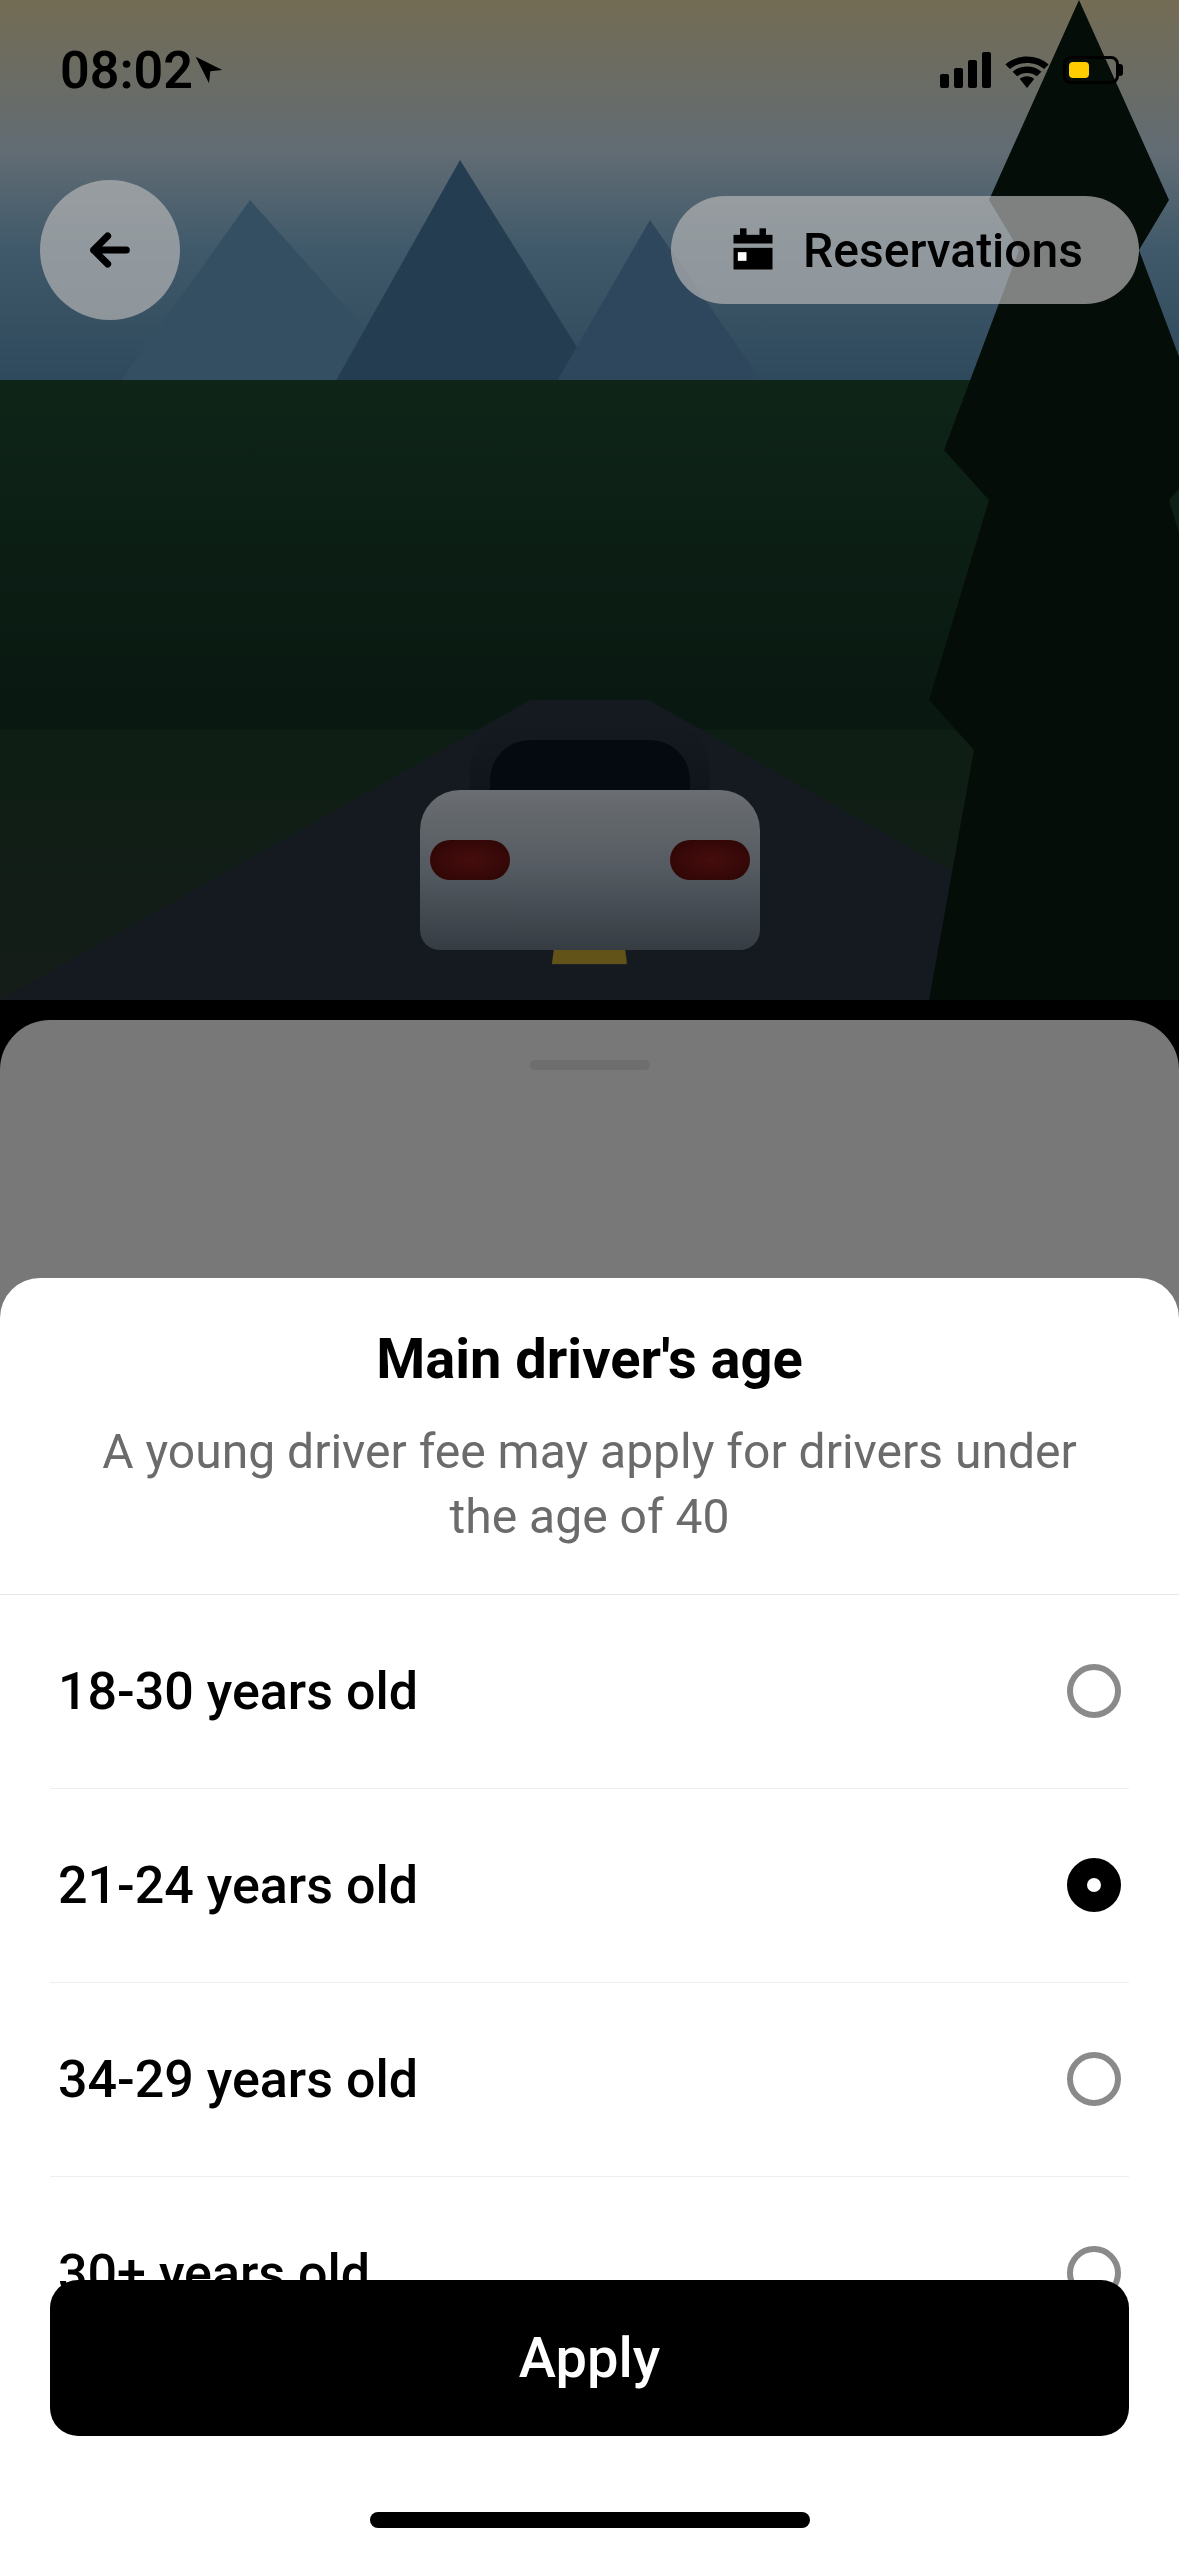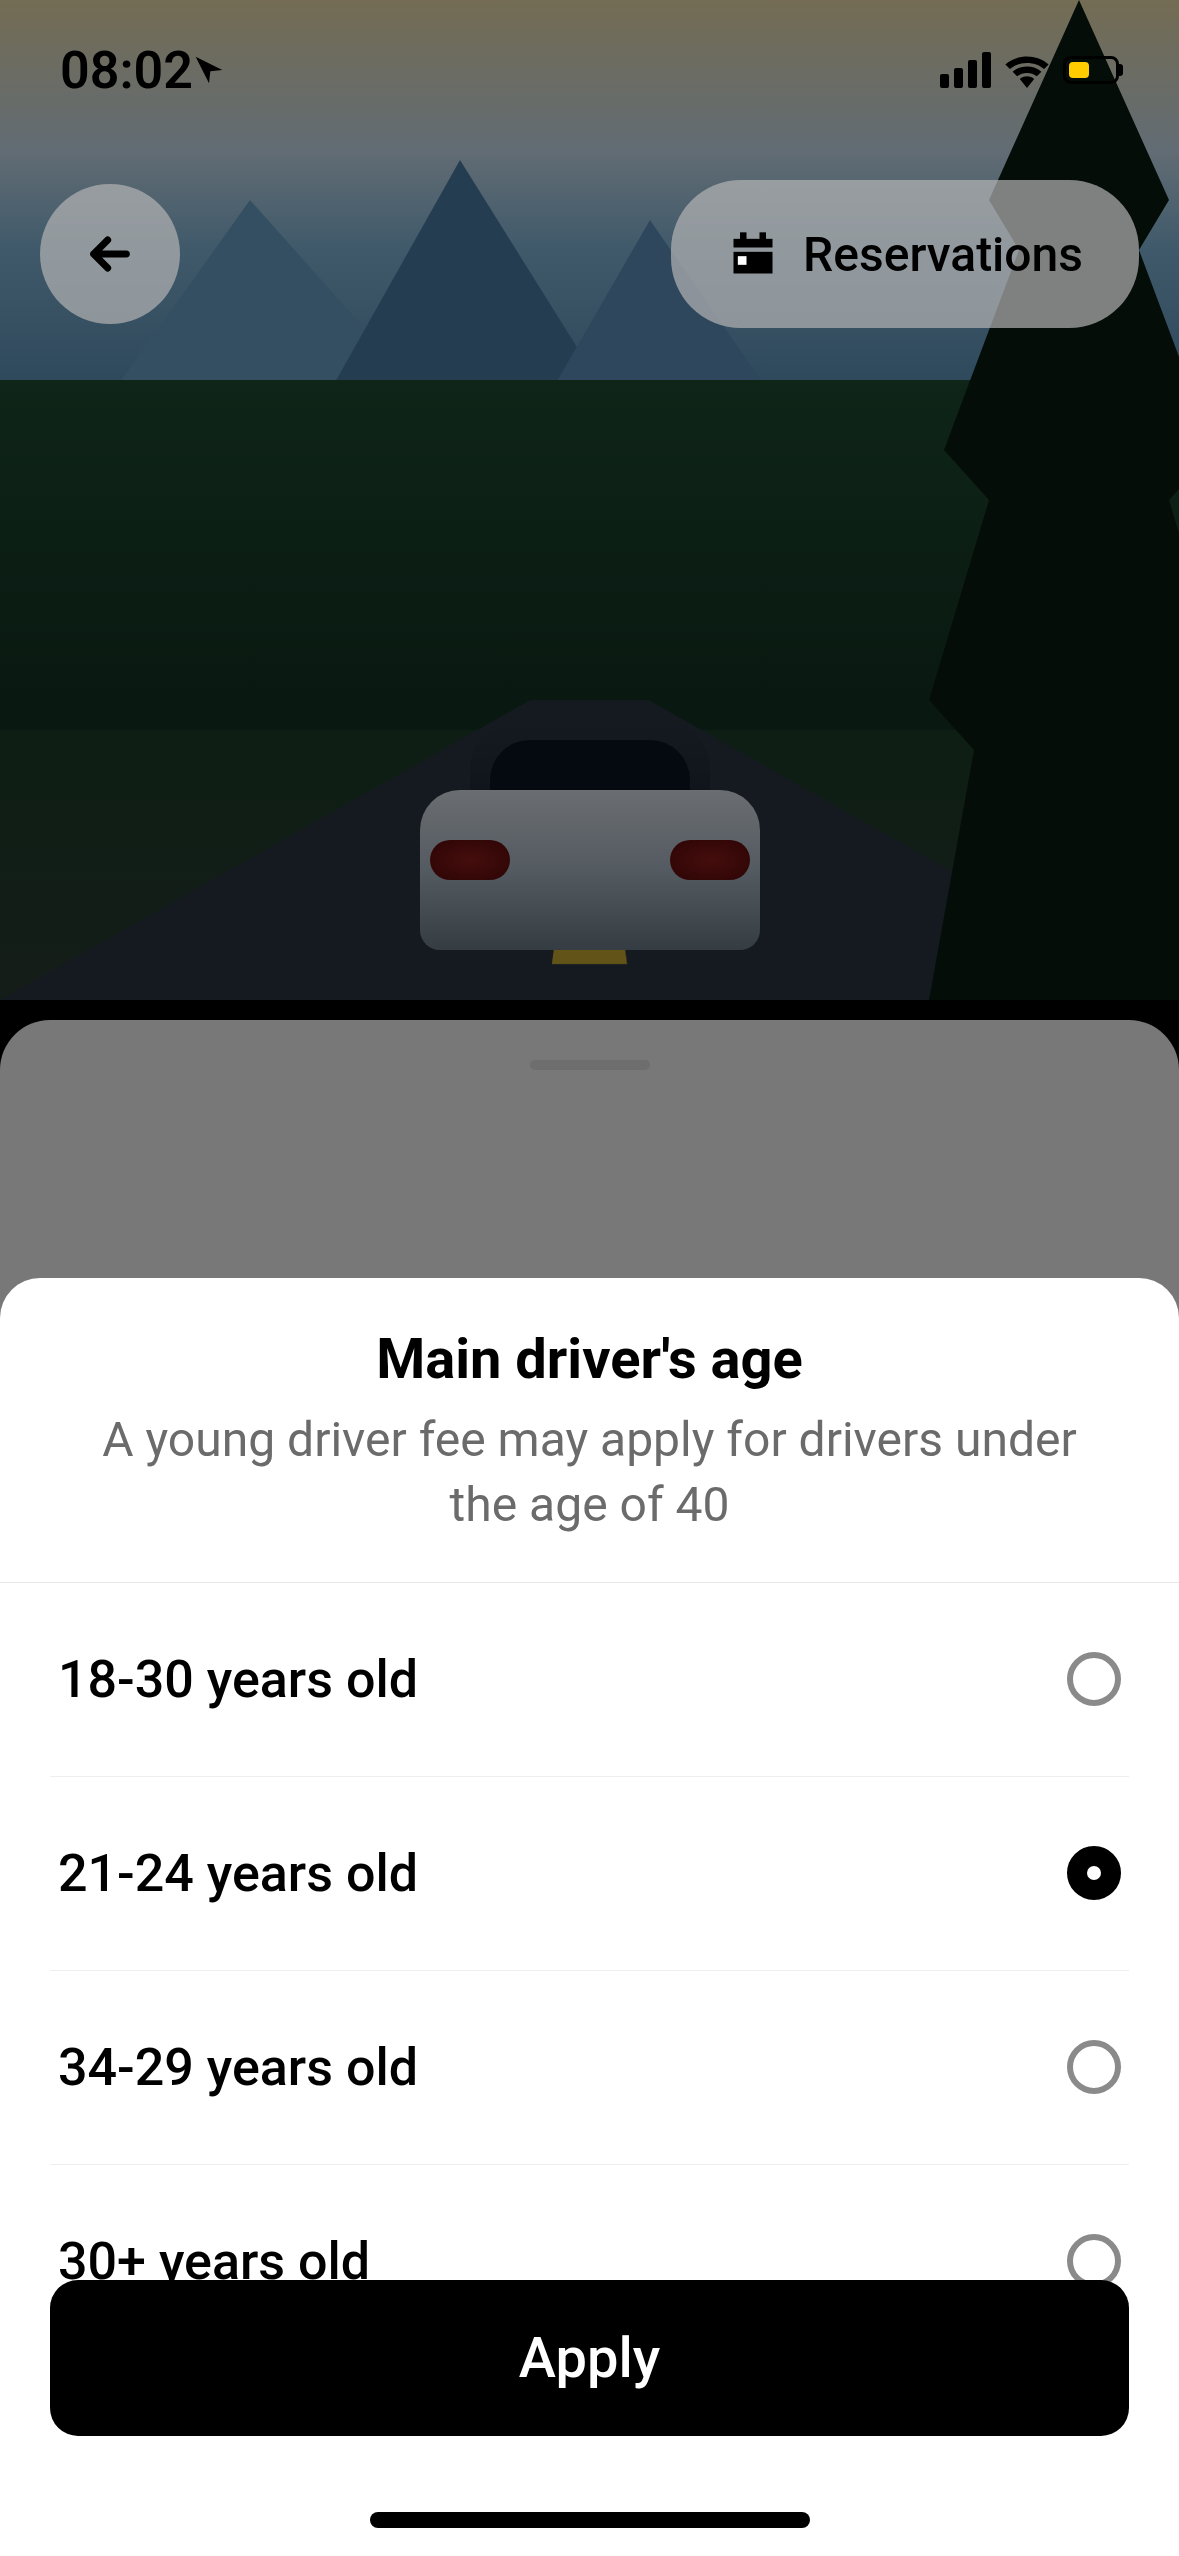--- a/index.html
+++ b/index.html
@@ -298,21 +298,21 @@
       border: none;
     }
 
     .back-arrow {
       width: 56px;
       height: 56px;
       color: #000;
     }
 
     .reservations-pill {
-      height: 148px;
+      height: 108px;
       border-radius: 70px;
       background: rgba(180, 180, 180, 0.7);
       display: flex;
       align-items: center;
       justify-content: space-between;
       gap: 24px;
       padding: 0 56px;
       border: none;
     }
 
@@ -370,21 +370,21 @@
     .modal-header {
       padding: 48px 72px 44px;
       border-bottom: 1px solid #e8e8e8;
       text-align: center;
     }
 
     .modal-title {
       font-size: 56px;
       font-weight: 700;
       color: #000;
-      margin-bottom: 16px;
+      margin-bottom: 28px;
     }
 
     .modal-subtitle {
       font-size: 48px;
       font-weight: 400;
       color: #6b6b6b;
       line-height: 1.35;
     }
 
     .options-list {

